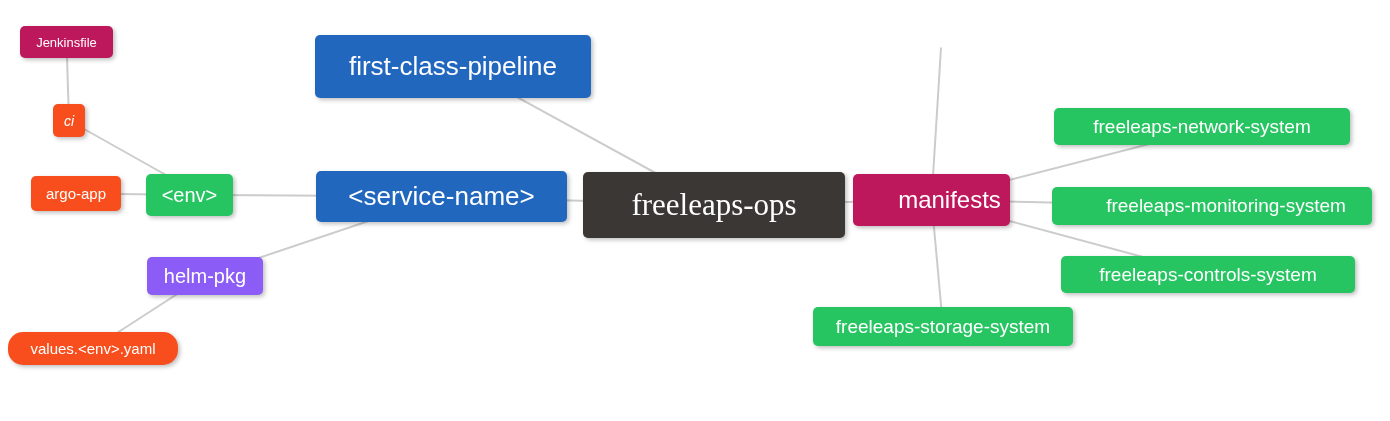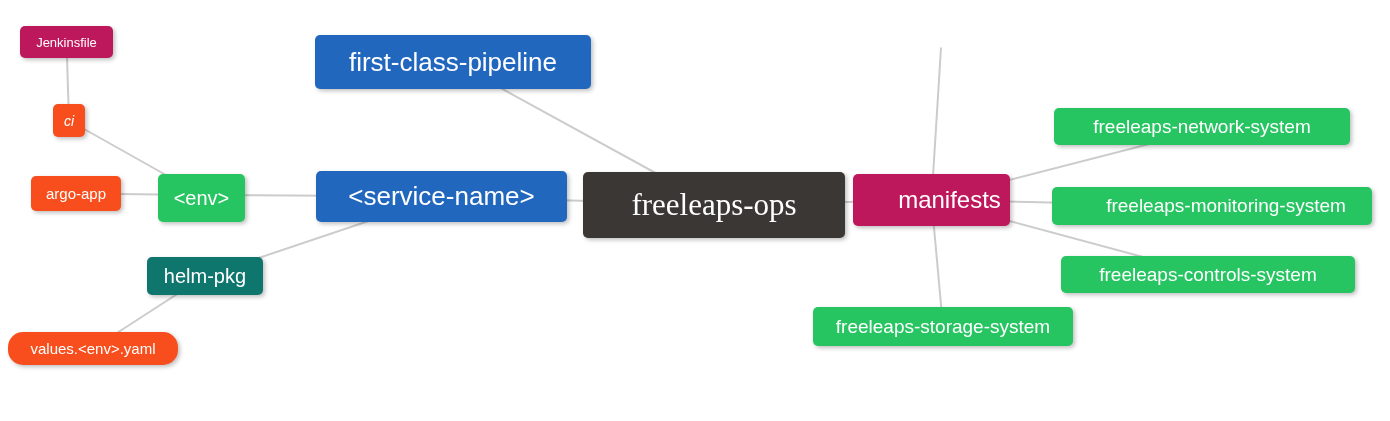--- a/index.html
+++ b/index.html
@@ -44,24 +44,24 @@
   .fs-19 { font-size: 19px; }
   .fs-20 { font-size: 20px; }
   .fs-24 { font-size: 24px; }
   .fs-26 { font-size: 26px; }
   .fs-31 { font-size: 31px; }
 
   
   .n0  { left: 20px;   top: 26px;  width: 93px;  height: 32px; }
   .n1  { left: 53px;   top: 104px; width: 32px;  height: 33px; }
   .n2  { left: 31px;   top: 176px; width: 90px;  height: 35px; }
-  .n3  { left: 158px;  top: 174px; width: 87px;  height: 48px; }
+  .n3  { left: 146px;  top: 174px; width: 87px;  height: 42px; }
   .n4  { left: 147px;  top: 257px; width: 116px; height: 38px; }
   .n5  { left: 8px;    top: 332px; width: 170px; height: 33px; }
-  .n6  { left: 315px;  top: 35px;  width: 276px; height: 54px; }
+  .n6  { left: 315px;  top: 35px;  width: 276px; height: 63px; }
   .n7  { left: 316px;  top: 171px; width: 251px; height: 51px; }
   .n8  { left: 583px;  top: 172px; width: 262px; height: 66px; font-family: Liberation Serif, serif; }
   .n9  { left: 853px;  top: 174px; width: 157px; height: 52px; }
   .n10 { left: 797px;  top: 28px;  width: 288px; height: 39px; }
   .n11 { left: 1054px; top: 108px; width: 296px; height: 37px; }
   .n12 { left: 1052px; top: 187px; width: 320px; height: 38px; padding-left: 28px; }
   .n13 { left: 1061px; top: 256px; width: 294px; height: 37px; }
   .n14 { left: 813px;  top: 307px; width: 260px; height: 39px; }
 </style>
 </head>
@@ -90,21 +90,21 @@
     </div>
   <div class="node n1 fs-14" style="background: rgb(248, 78, 29); color: rgb(255, 255, 255); font-style: italic;">
       <span>ci</span>
     </div>
   <div class="node n2 fs-15" style="background: rgb(248, 78, 29); color: rgb(255, 255, 255);">
       <span>argo-app</span>
     </div>
   <div class="node n3 fs-20" style="background: rgb(38, 197, 98); color: rgb(255, 255, 255);">
       <span>&lt;env&gt;</span>
     </div>
-  <div class="node n4 fs-20" style="background: #0f766e; color: rgb(255, 255, 255);">
+  <div class="node n4 fs-20" style="background: #8b5cf6; color: rgb(255, 255, 255);">
       <span>helm-pkg</span>
     </div>
   <div class="node n5 fs-15" style="background: rgb(248, 78, 29); color: rgb(255, 255, 255); border-radius: 15px;">
       <span>values.&lt;env&gt;.yaml</span>
     </div>
   <div class="node n6 fs-26" style="background: rgb(34, 103, 190); color: rgb(255, 255, 255);">
       <span>first-class-pipeline</span>
     </div>
   <div class="node n7 fs-26" style="background: rgb(34, 103, 190); color: rgb(255, 255, 255);">
       <span>&lt;service-name&gt;</span>

